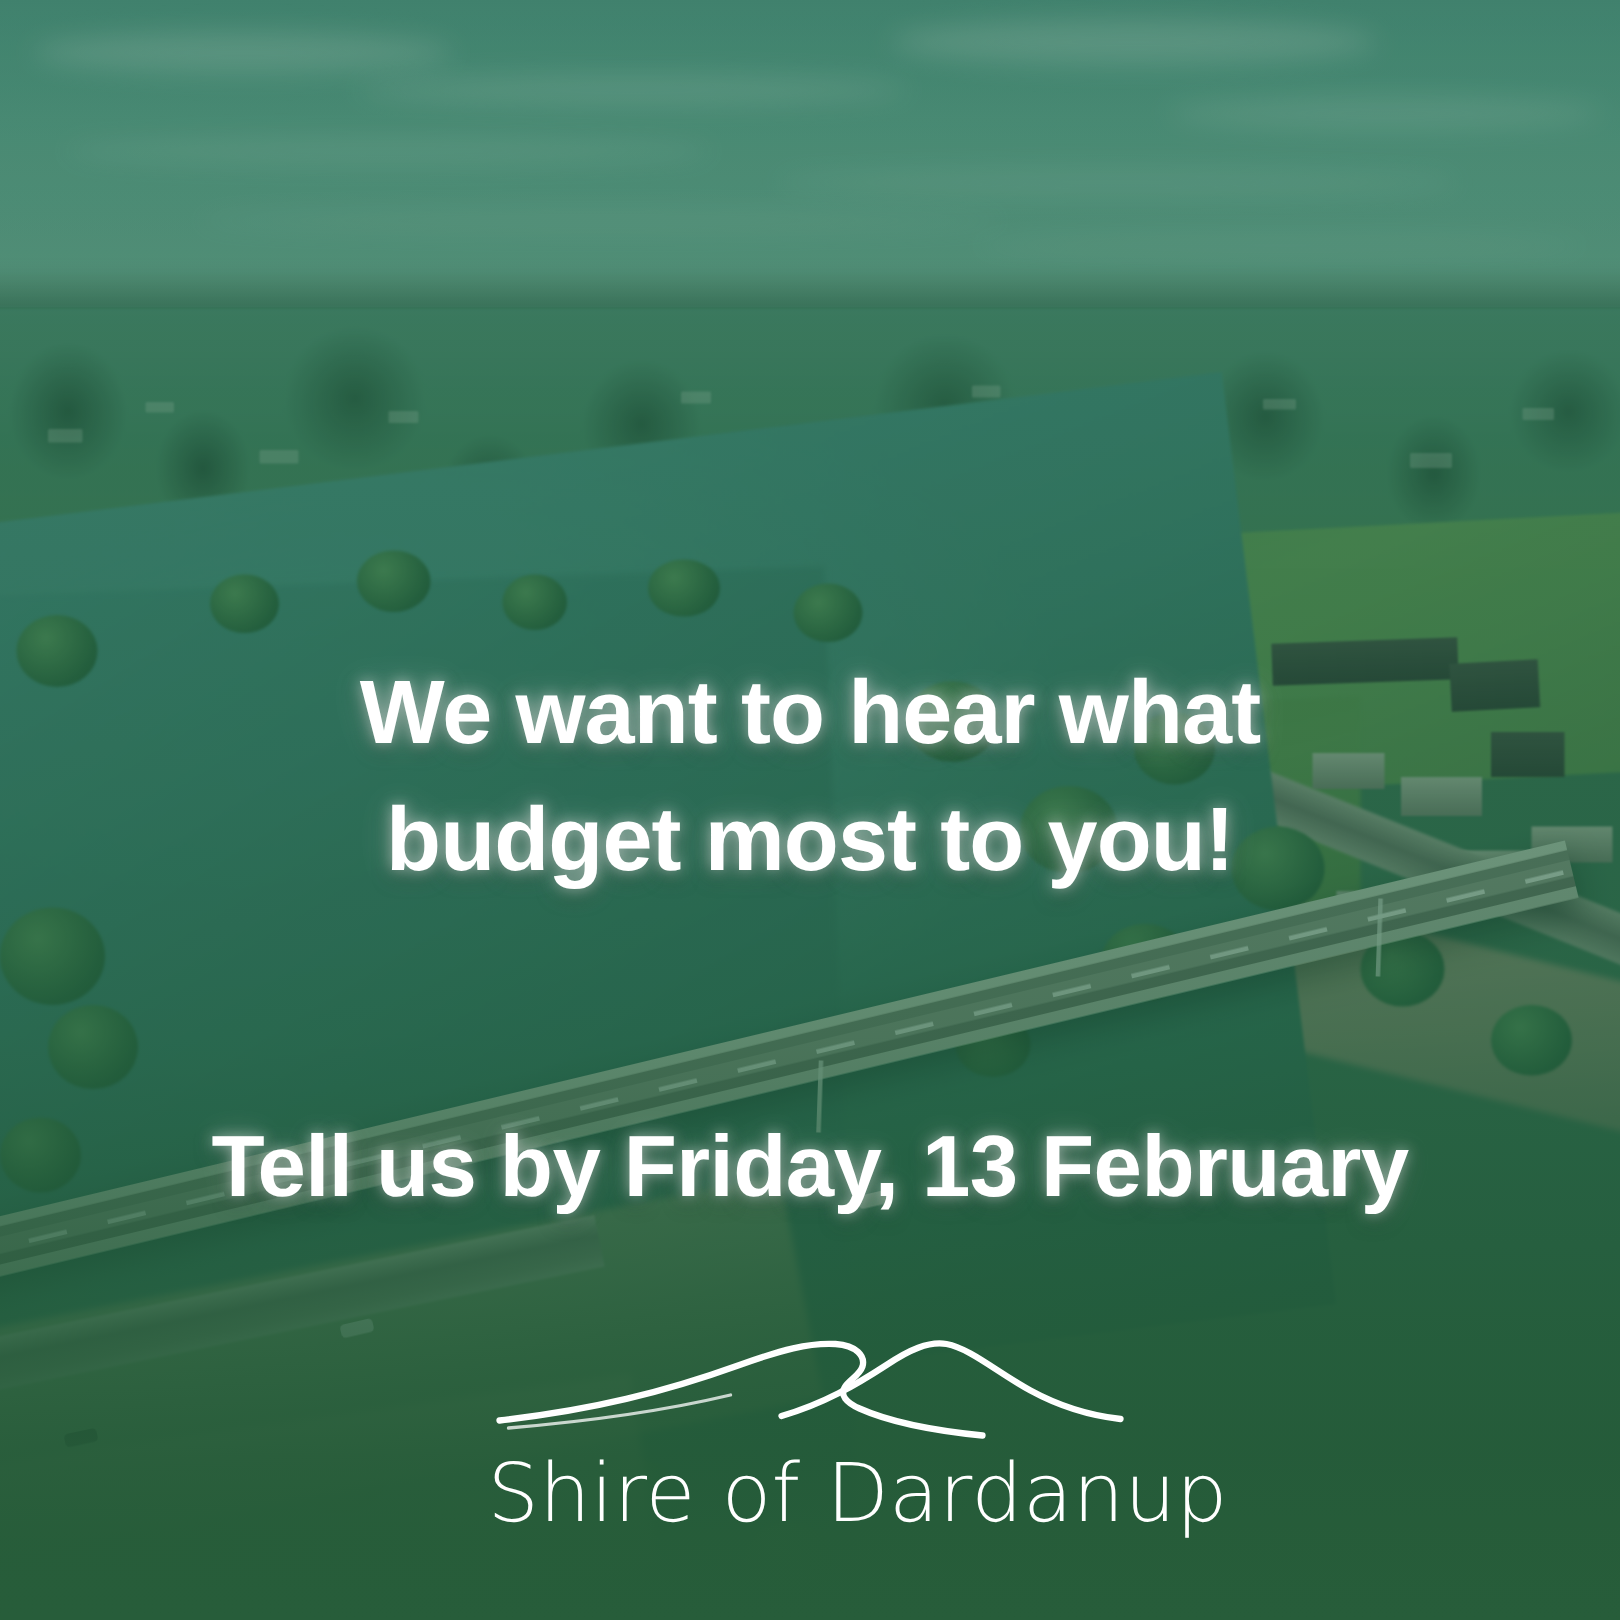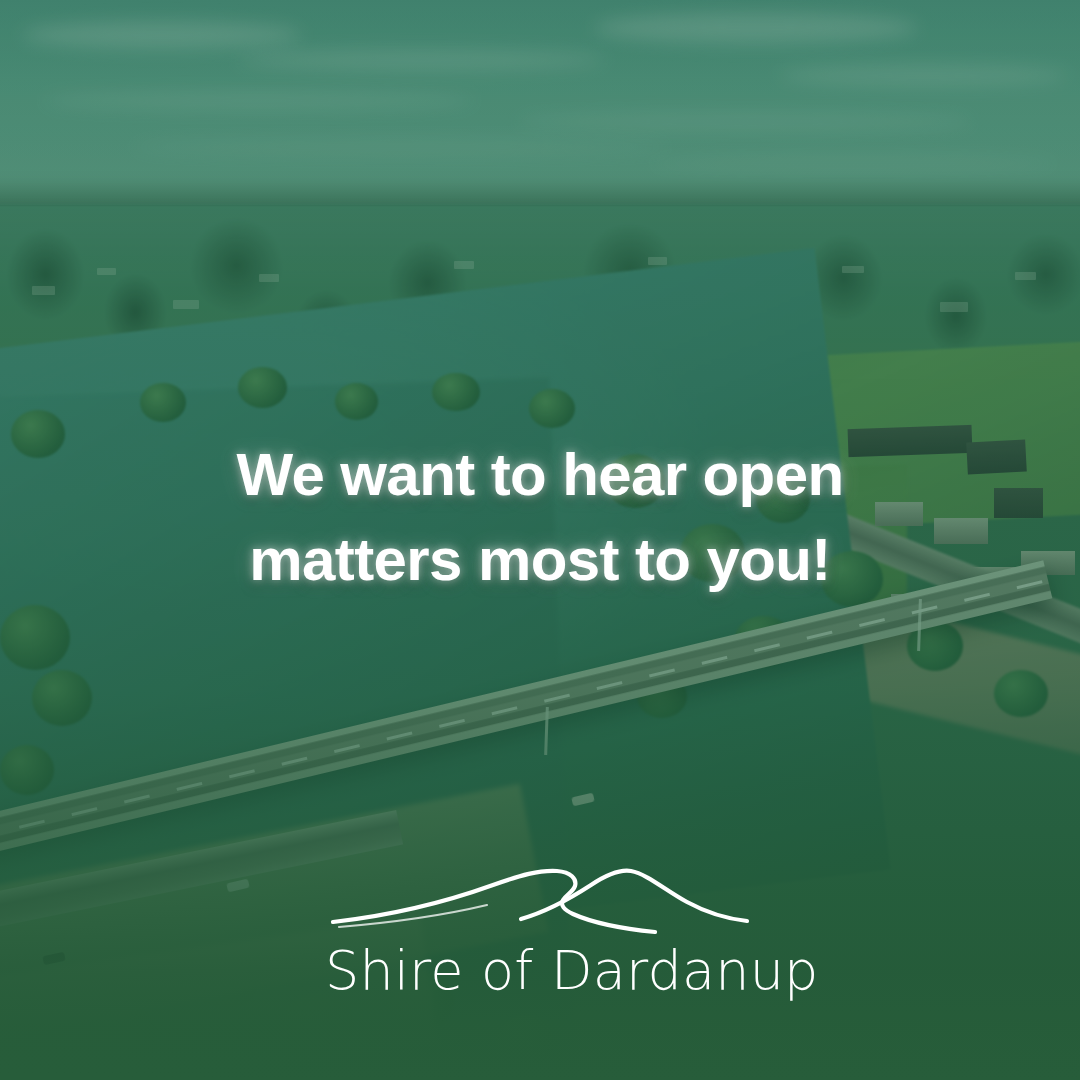--- a/index.html
+++ b/index.html
@@ -344,21 +344,21 @@
       0 0 9px rgba(255,255,255,0.50),
       0 0 20px rgba(255,255,255,0.24),
       0 5px 12px rgba(10,44,26,0.55);
   }
 
   
   .logo {
     position: absolute;
     left: 50%;
     transform: translateX(-50%);
-    top: 859px;
+    top: 884px;
     width: 430px;
     text-align: center;
   }
   .logo-mark {
     display: block;
     width: 430px;
     height: 78px;
     margin: 0 auto;
   }
   .logo-text {
@@ -462,24 +462,25 @@
     <div style="position:absolute; left:85%;   top:55.5%; width:3px; height:52px; background:rgba(226,236,226,.7);  transform:rotate(2deg); filter:blur(.5px);"></div>
   </div>
 
   <div class="tint-flat"></div>
   <div class="tint"></div>
 
   <div class="content">
 
 
     <div class="subhead">
-      <span>We want to hear open</span>
-      <span class="l2">matters most to you!</span>
+      <span>We want to hear what</span>
+      <span class="l2">budget most to you!</span>
     </div>
 
+    <div class="deadline">Tell us by Friday, 13 February</div>
 
     <div class="logo">
       <svg class="logo-mark" viewBox="0 0 430 78" fill="none" xmlns="http://www.w3.org/2000/svg">
 
         <path d="M8 63 C70 56, 118 44, 168 26 C196 16, 214 11, 232 12 C246 13, 252 20, 250 27 C248 33, 241 36, 238 41 C235 46, 239 51, 248 55 C268 64, 300 70, 330 73" stroke="#ffffff" stroke-width="4.2" stroke-linecap="round" fill="none"></path>
 
         <path d="M196 60 C224 52, 246 39, 266 26 C281 16, 294 10, 306 12 C322 15, 340 31, 362 43 C384 55, 404 60, 422 62" stroke="#ffffff" stroke-width="4.2" stroke-linecap="round" fill="none"></path>
 
         <path d="M14 68 C74 63, 120 56, 162 46" stroke="#ffffff" stroke-width="2.2" stroke-linecap="round" fill="none" opacity="0.75"></path>
       </svg>

